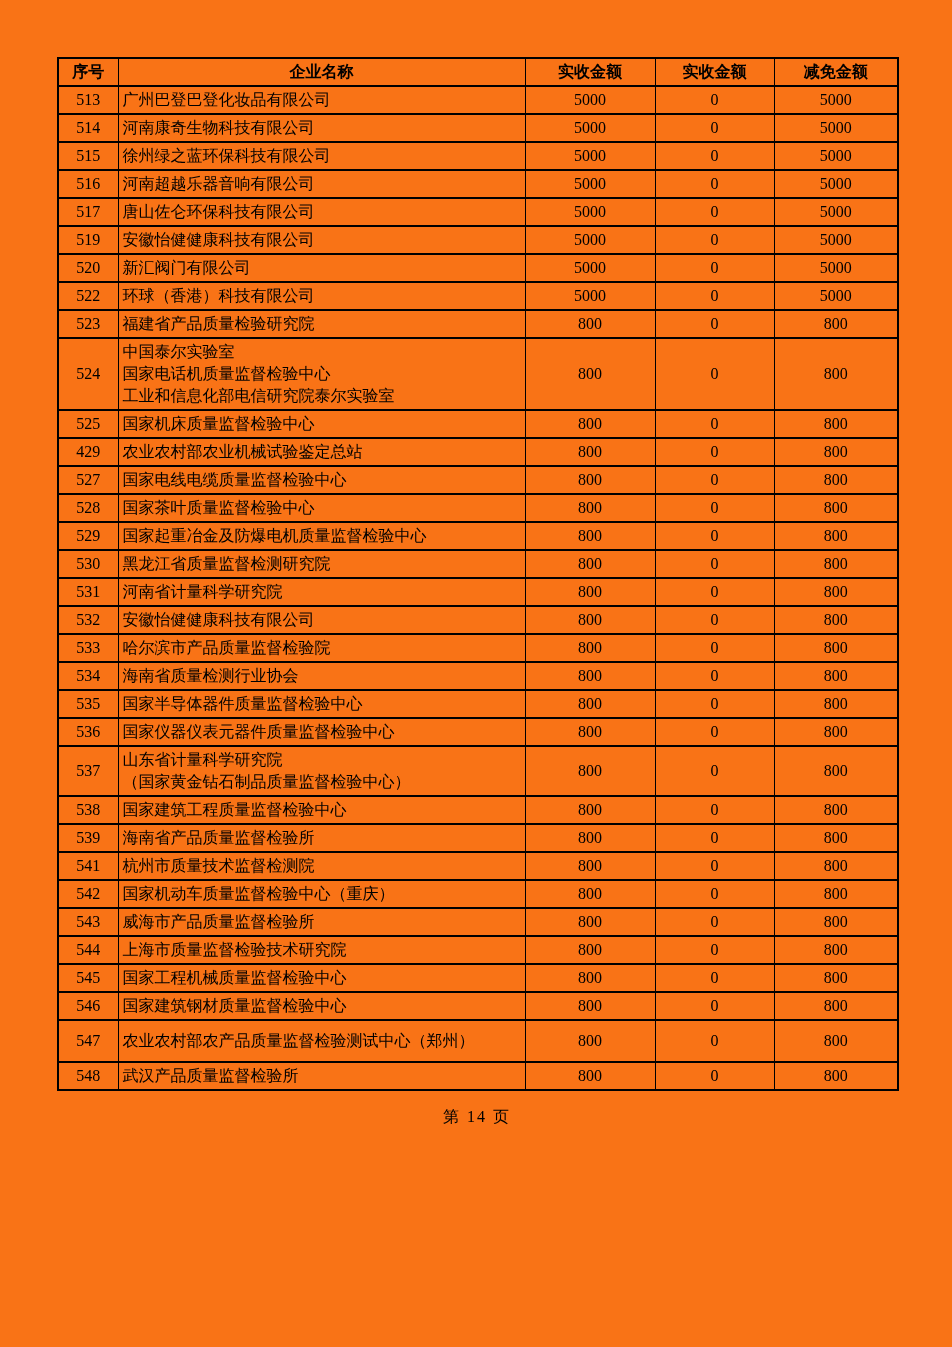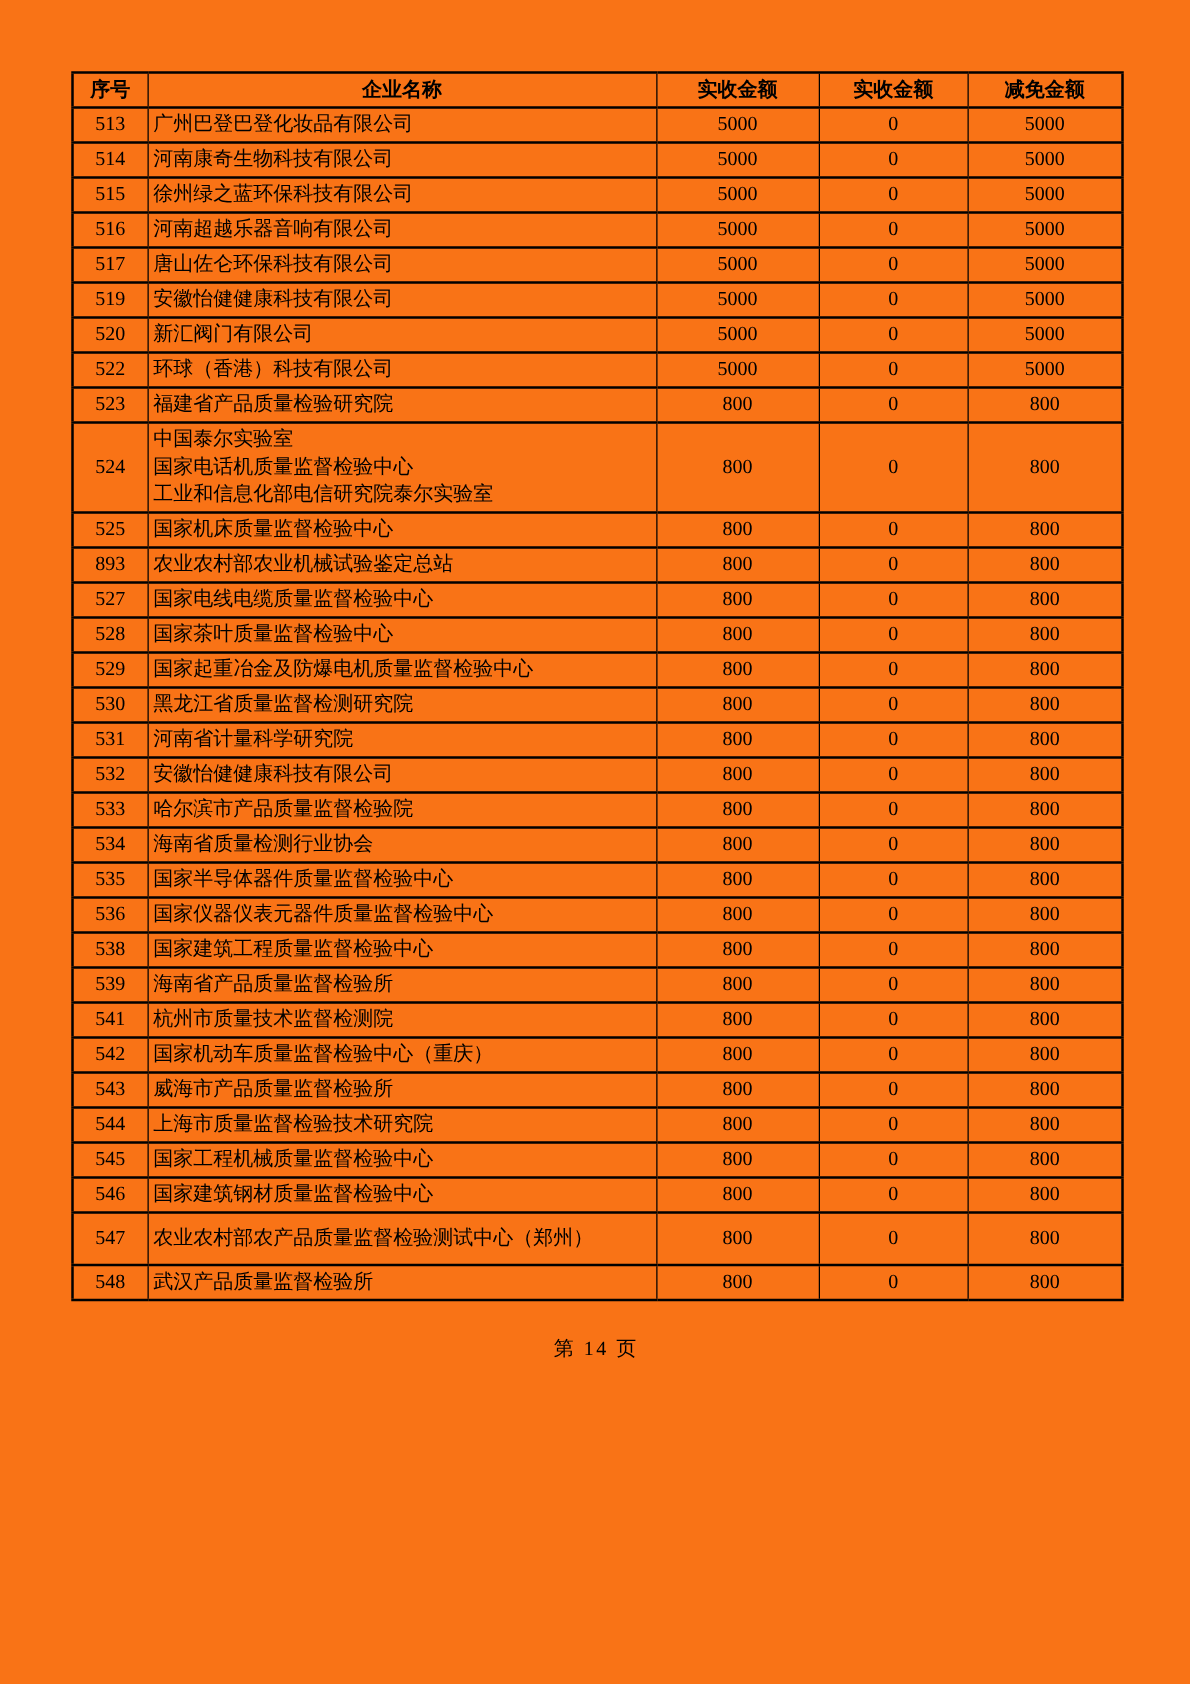--- a/index.html
+++ b/index.html
@@ -52,21 +52,21 @@
     line-height: 22px;
     white-space: nowrap;
   }
   td.c-num {
     text-align: center;
   }
   tr.tall td { height: 42px; }
   .footer {
     text-align: center;
     width: 840px;
-    margin-top: 28px;
+    margin-top: 16px;
     font-size: 16px;
     letter-spacing: 2px;
   }
 </style>
 </head>
 <body>
 
 <div class="page">
   <table class="fee-table">
     <colgroup>
@@ -181,21 +181,21 @@
         <tr>
           <td class="c-no">525</td>
           <td class="c-name">
             <div>国家机床质量监督检验中心</div>
           </td>
           <td class="c-num">800</td>
           <td class="c-num">0</td>
           <td class="c-num">800</td>
         </tr>
         <tr>
-          <td class="c-no">893</td>
+          <td class="c-no">429</td>
           <td class="c-name">
             <div>农业农村部农业机械试验鉴定总站</div>
           </td>
           <td class="c-num">800</td>
           <td class="c-num">0</td>
           <td class="c-num">800</td>
         </tr>
         <tr>
           <td class="c-no">527</td>
           <td class="c-name">
@@ -274,20 +274,30 @@
             <div>国家半导体器件质量监督检验中心</div>
           </td>
           <td class="c-num">800</td>
           <td class="c-num">0</td>
           <td class="c-num">800</td>
         </tr>
         <tr>
           <td class="c-no">536</td>
           <td class="c-name">
             <div>国家仪器仪表元器件质量监督检验中心</div>
+          </td>
+          <td class="c-num">800</td>
+          <td class="c-num">0</td>
+          <td class="c-num">800</td>
+        </tr>
+        <tr>
+          <td class="c-no">537</td>
+          <td class="c-name">
+            <div>山东省计量科学研究院</div>
+            <div>（国家黄金钻石制品质量监督检验中心）</div>
           </td>
           <td class="c-num">800</td>
           <td class="c-num">0</td>
           <td class="c-num">800</td>
         </tr>
         <tr>
           <td class="c-no">538</td>
           <td class="c-name">
             <div>国家建筑工程质量监督检验中心</div>
           </td>

